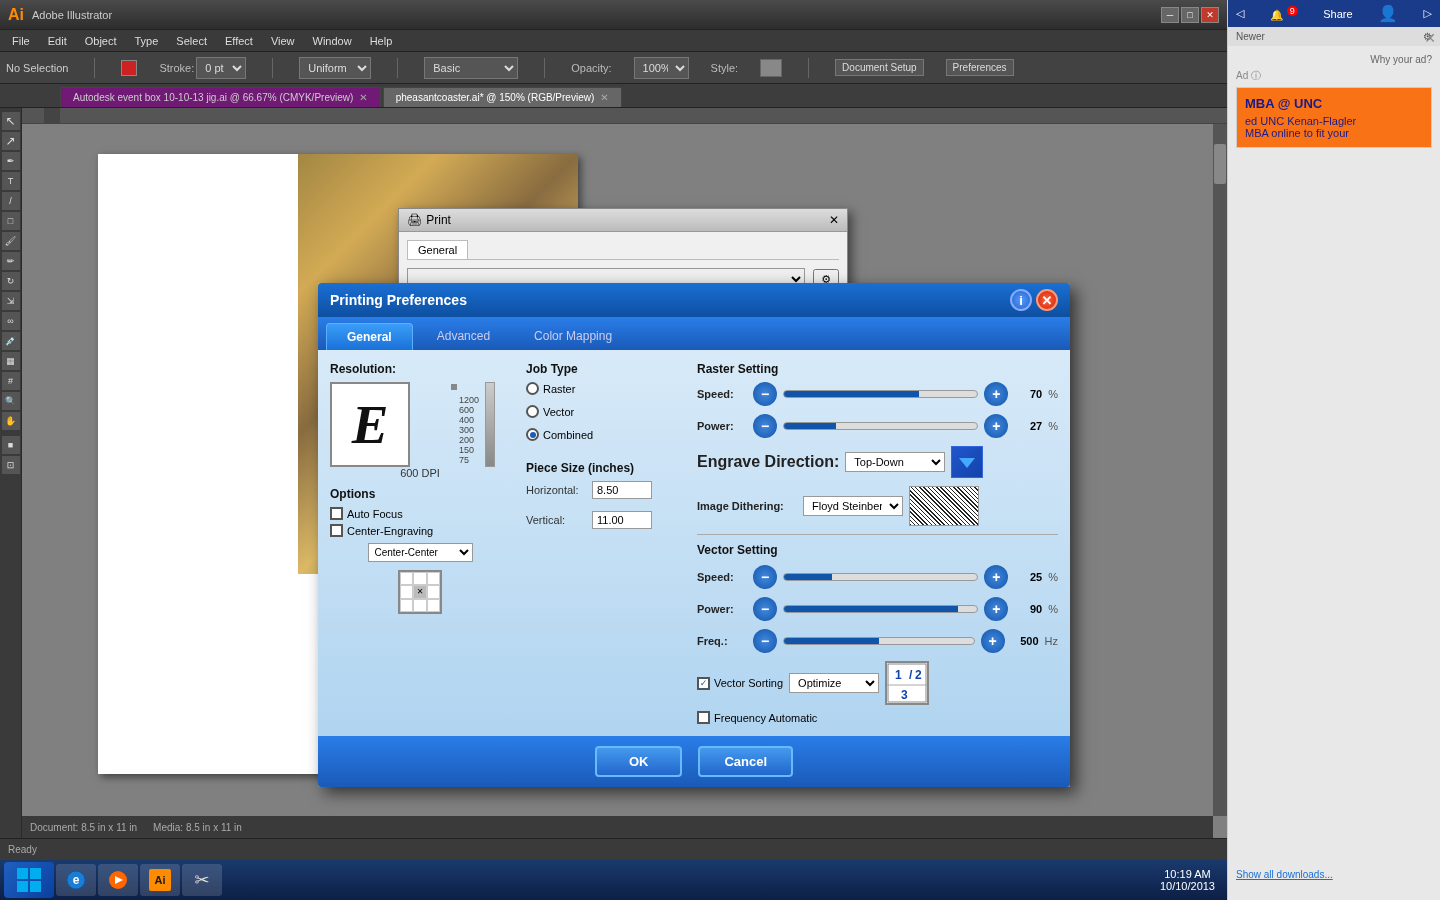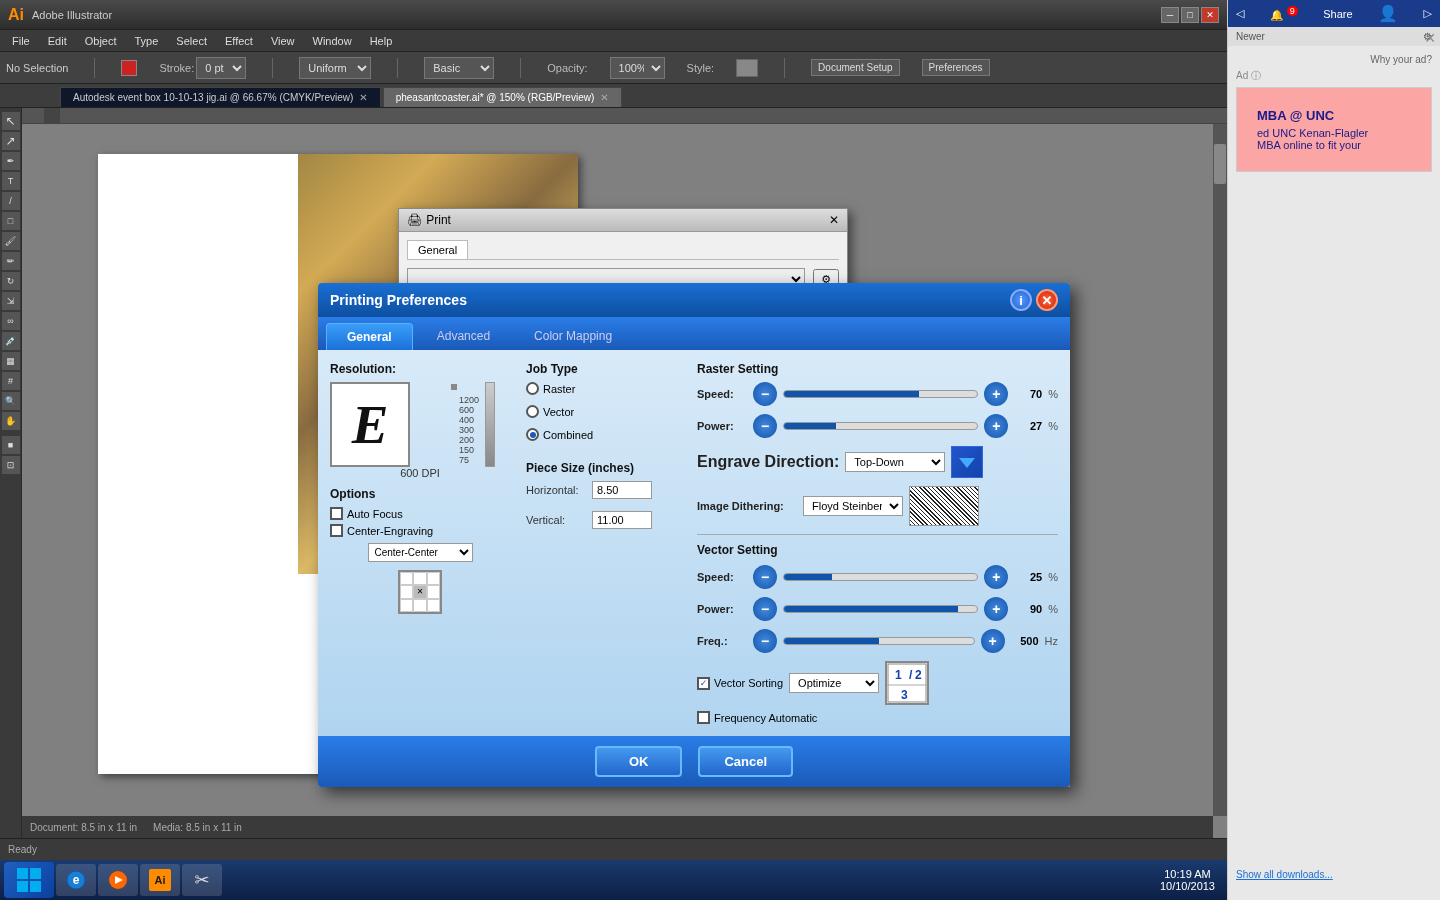--- a/index.html
+++ b/index.html
@@ -28,21 +28,21 @@
 
     
     .toolbar { height: 32px; background: #424242; display: flex; align-items: center; padding: 0 6px; gap: 22px; border-bottom: 1px solid #222; }
     .toolbar-item { color: #ccc; font-size: 11px; display: flex; align-items: center; gap: 2px; }
     .toolbar-select { background: #555; border: 1px solid #777; color: #ddd; font-size: 11px; height: 22px; padding: 0 4px; }
     .toolbar-separator { width: 1px; height: 20px; background: #666; margin: 0 4px; }
     .toolbar-label { color: #bbb; font-size: 11px; }
 
     
     .tabs { height: 24px; background: #3d3d3d; display: flex; align-items: flex-end; padding: 0 60px; border-bottom: 1px solid #222; }
-    .tab { height: 20px; padding: 0 12px; background: #0f172a; border: 1px solid #444; border-bottom: none; font-size: 11px; color: #ccc; display: flex; align-items: center; gap: 6px; cursor: pointer; margin-right: 2px; }
+    .tab { height: 20px; padding: 0 12px; background: #701a75; border: 1px solid #444; border-bottom: none; font-size: 11px; color: #ccc; display: flex; align-items: center; gap: 6px; cursor: pointer; margin-right: 2px; }
     .tab.active { background: #666; color: #fff; }
     .tab-close { font-size: 10px; color: #aaa; cursor: pointer; }
 
     
     .main-content { flex: 1; display: flex; position: relative; overflow: hidden; }
     .left-panel { width: 22px; background: #3a3a3a; border-right: 1px solid #2a2a2a; display: flex; flex-direction: column; align-items: center; padding: 4px 0; gap: 2px; }
     .tool-btn { width: 18px; height: 18px; background: #555; display: flex; align-items: center; justify-content: center; cursor: pointer; font-size: 9px; color: #ddd; }
     .canvas-area { flex: 1; background: #808080; position: relative; overflow: hidden; }
     
     .print-dialog { position: absolute; top: 105px; left: 400px; width: 450px; background: #f0f0f0; border: 1px solid #888; z-index: 55; box-shadow: 4px 4px 10px rgba(0,0,0,0.5); }
@@ -165,21 +165,21 @@
       <span class="toolbar-label">Stroke:</span>
       <select class="toolbar-select" style="width:50px;">
         <option>0 pt</option>
       </select>
     </div>
     <div class="toolbar-separator"></div>
     <select class="toolbar-select" style="width:72px;">
       <option>Uniform</option>
     </select>
     <div class="toolbar-separator"></div>
-    <select class="toolbar-select" style="width:70px;">
+    <select class="toolbar-select" style="width:94px;">
       <option>Basic</option>
     </select>
     <div class="toolbar-separator"></div>
     <span class="toolbar-label">Opacity:</span>
     <select class="toolbar-select" style="width:55px;">
       <option>100%</option>
     </select>
     <span class="toolbar-label">Style:</span>
     <div style="width:22px;height:18px;background:#888;border:1px solid #666;"></div>
     <div class="toolbar-separator"></div>
@@ -505,21 +505,21 @@
     <span style="font-size:16px;">👤</span>
     <span>▷</span>
   </div>
   <div style="background:#ddd; padding:4px 8px; font-size:10px; color:#555; display:flex; justify-content:space-between;">
     <span>Newer</span>
     <span>⚙</span>
   </div>
   <div style="padding:8px; font-size:11px;">
     <div style="color:#666; font-size:10px; text-align:right; margin-bottom:4px;">Why your ad?</div>
     <div style="color:#888; font-size:10px; margin-bottom:4px;">Ad ⓘ</div>
-    <div style="background:#fca5a5; border:1px solid #ccc; padding:20px; font-size:11px; color:#1a1a8a;">
+    <div style="background:#f97316; border:1px solid #ccc; padding:8px; font-size:11px; color:#1a1a8a;">
       <div style="font-weight:bold; font-size:13px; margin-bottom:4px;">MBA @ UNC</div>
       <div>ed UNC Kenan-Flagler</div>
       <div>MBA online to fit your</div>
     </div>
   </div>
   <div style="position:absolute; bottom:20px; left:8px; right:8px; font-size:10px; color:#1a6fd4; cursor:pointer; text-decoration:underline;">Show all downloads...</div>
   <button style="position:absolute; top:30px; right:4px; background:transparent; border:none; cursor:pointer; font-size:14px; color:#888;">✕</button>
 </div>
 
 <div class="taskbar">

